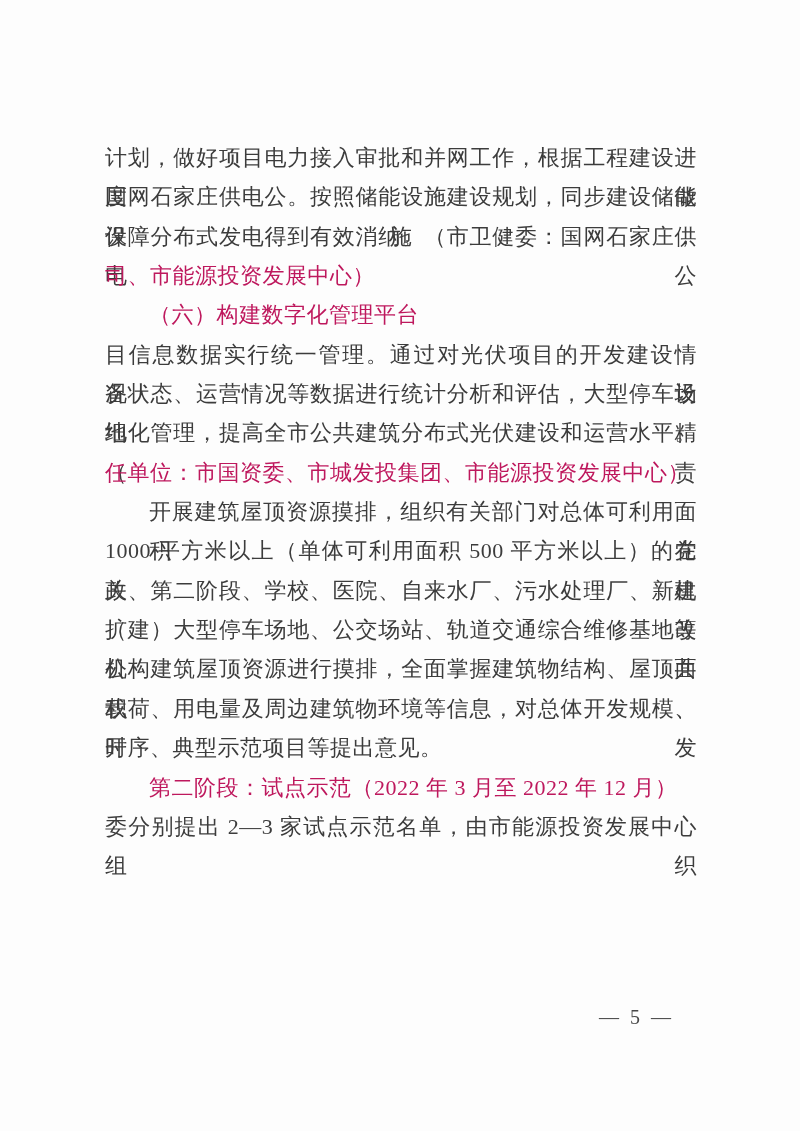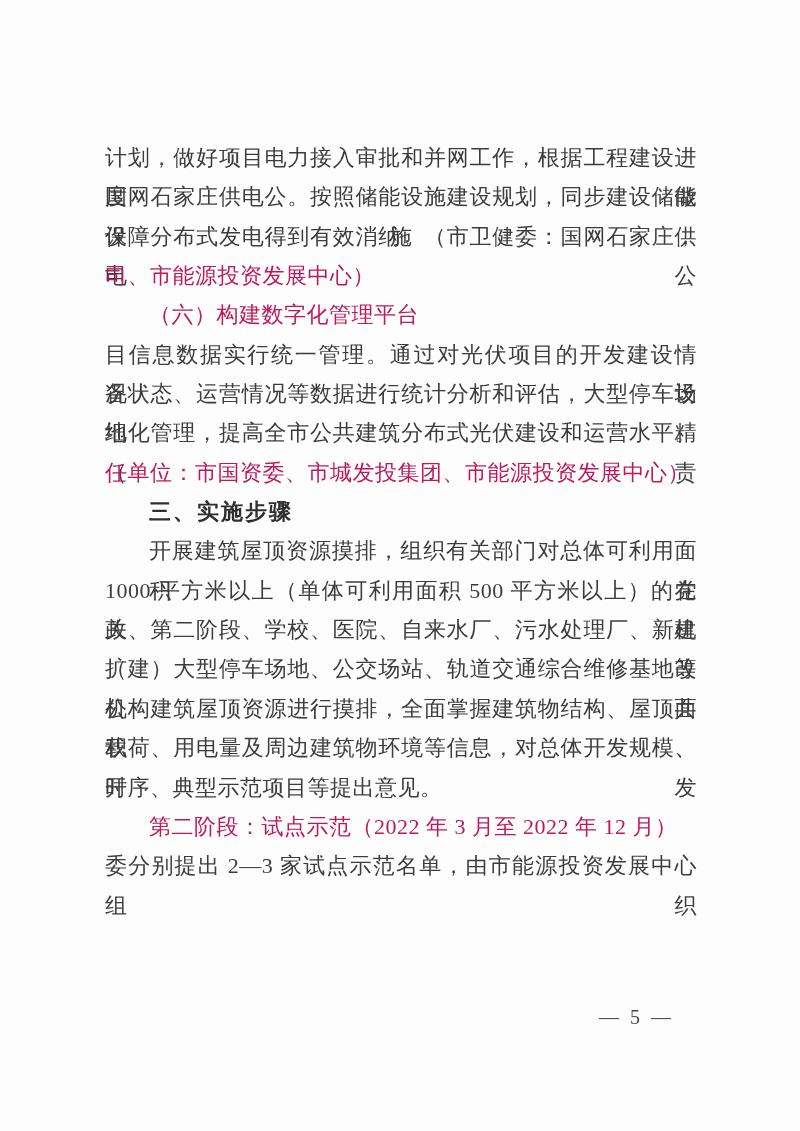--- a/index.html
+++ b/index.html
@@ -62,21 +62,20 @@
   <div class="text-column">
       <div class="line fangsong justify">计划，做好项目电力接入审批和并网工作，根据工程建设进度做</div>
       <div class="line fangsong justify">国网石家庄供电公。按照储能设施建设规划，同步建设储能设施，</div>
       <div class="line fangsong justify">保障分布式发电得到有效消纳。（市卫健委：国网石家庄供电公</div>
       <div class="line kai">司、市能源投资发展中心）</div>
       <div class="line kai indent">（六）构建数字化管理平台</div>
       <div class="line fangsong justify">目信息数据实行统一管理。通过对光伏项目的开发建设情况、设</div>
       <div class="line fangsong justify">备状态、运营情况等数据进行统计分析和评估，大型停车场地、精</div>
       <div class="line fangsong justify">细化管理，提高全市公共建筑分布式光伏建设和运营水平。（责</div>
       <div class="line kai">任单位：市国资委、市城发投集团、市能源投资发展中心）</div>
-      <div class="line hei indent">三、实施步骤</div>
       <div class="line fangsong indent justify">开展建筑屋顶资源摸排，组织有关部门对总体可利用面积在</div>
       <div class="line fangsong justify">1000 平方米以上（单体可利用面积 500 平方米以上）的党政机</div>
       <div class="line fangsong justify">关、第二阶段、学校、医院、自来水厂、污水处理厂、新建（改</div>
       <div class="line fangsong justify">扩建）大型停车场地、公交场站、轨道交通综合维修基地等公共</div>
       <div class="line fangsong justify">机构建筑屋顶资源进行摸排，全面掌握建筑物结构、屋顶面积、</div>
       <div class="line fangsong justify">载荷、用电量及周边建筑物环境等信息，对总体开发规模、开发</div>
       <div class="line fangsong">时序、典型示范项目等提出意见。</div>
       <div class="line kai indent">第二阶段：试点示范（2022 年 3 月至 2022 年 12 月）</div>
       <div class="line fangsong justify">委分别提出 2—3 家试点示范名单，由市能源投资发展中心组织</div>
     </div>

